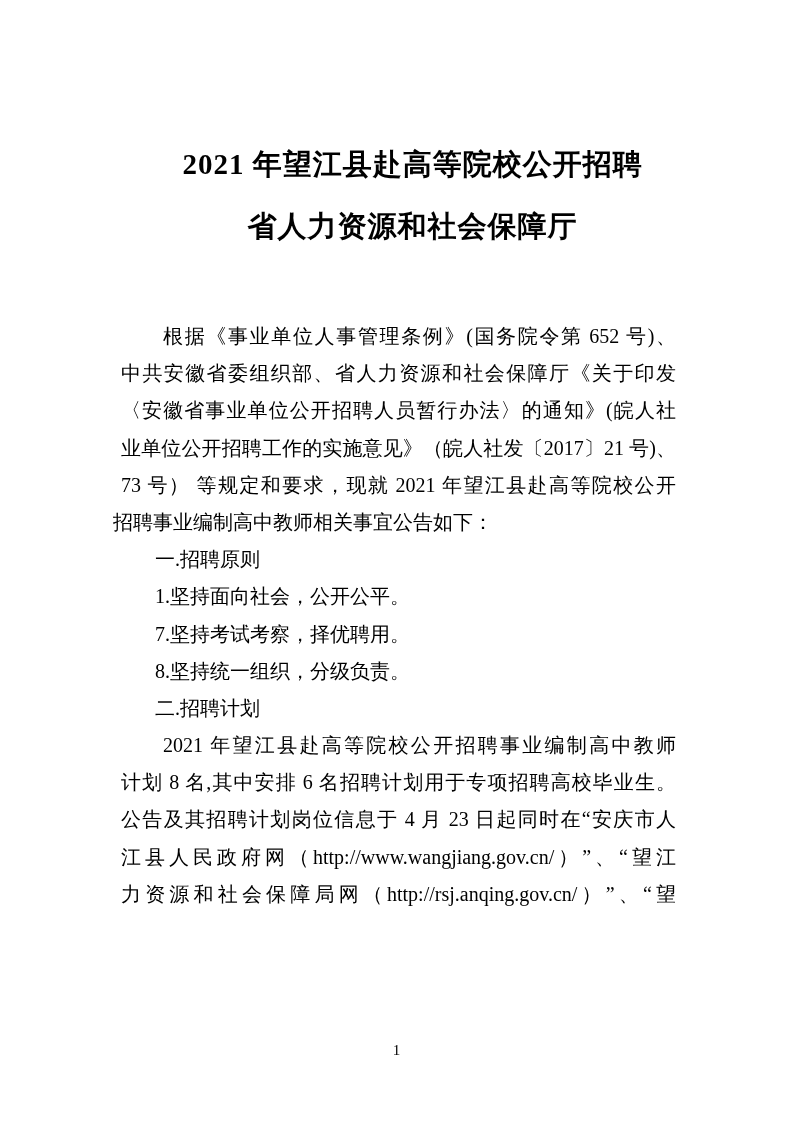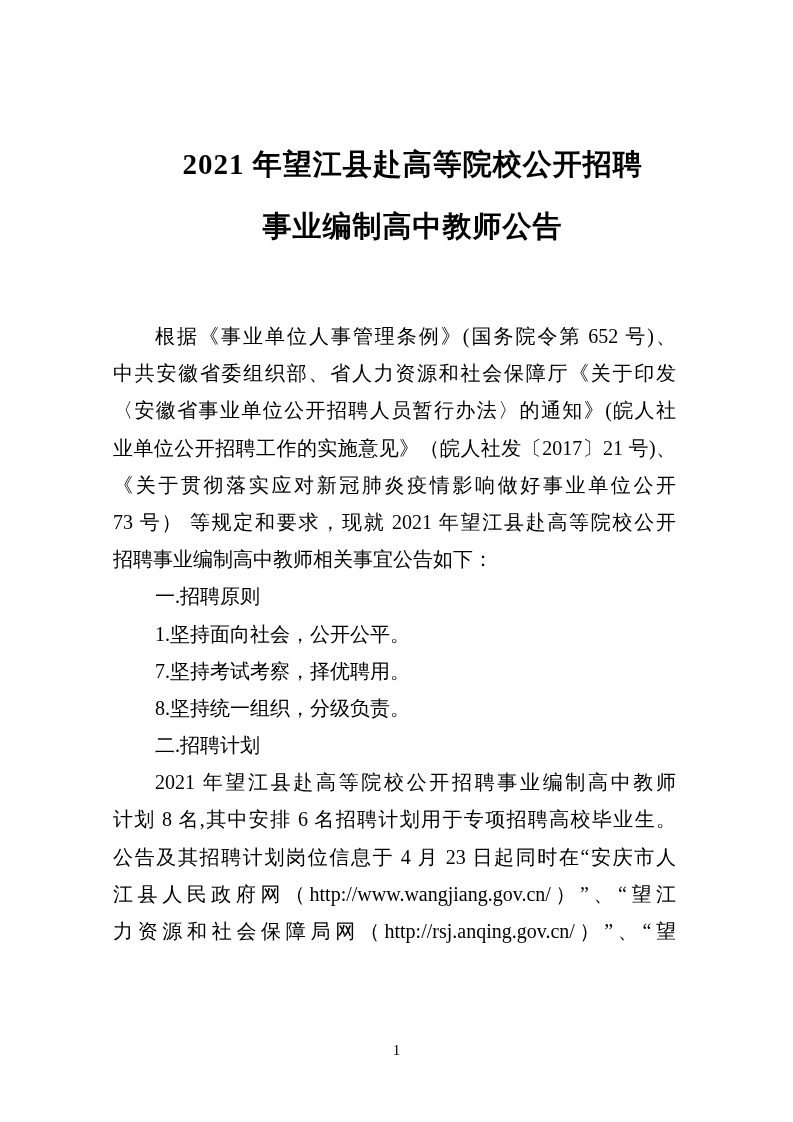--- a/index.html
+++ b/index.html
@@ -39,20 +39,21 @@
     width: 563px;
     font-size: 20px;
   }
   .line {
     height: 37.2px;
     line-height: 37.2px;
   }
   .just {
     text-align: justify;
     text-align-last: justify;
+    margin-left: 8px;
   }
   .indent {
     padding-left: 42px;
   }
   .bold {
     font-weight: normal;
   }
   .page-number {
     position: absolute;
     top: 1038px;
@@ -63,29 +64,28 @@
     line-height: 24px;
   }
 </style>
 </head>
 <body>
 
 <div class="page">
 
   <h1 class="title">
     <div class="title-line">2021 年望江县赴高等院校公开招聘</div>
-    <div class="title-line">事业编制高中教师公告</div>
+    <div class="title-line">省人力资源和社会保障厅</div>
   </h1>
 
   <div class="body-text">
     <div class="line indent just">根据《事业单位人事管理条例》(国务院令第 652 号)、</div>
     <div class="line just">中共安徽省委组织部、省人力资源和社会保障厅《关于印发</div>
     <div class="line just">〈安徽省事业单位公开招聘人员暂行办法〉的通知》(皖人社</div>
     <div class="line just">业单位公开招聘工作的实施意见》（皖人社发〔2017〕21 号)、</div>
-    <div class="line just">《关于贯彻落实应对新冠肺炎疫情影响做好事业单位公开</div>
     <div class="line just">73 号） 等规定和要求，现就 2021 年望江县赴高等院校公开</div>
     <div class="line">招聘事业编制高中教师相关事宜公告如下：</div>
     <div class="line indent bold">一.招聘原则</div>
     <div class="line indent">1.坚持面向社会，公开公平。</div>
     <div class="line indent">7.坚持考试考察，择优聘用。</div>
     <div class="line indent">8.坚持统一组织，分级负责。</div>
     <div class="line indent bold">二.招聘计划</div>
     <div class="line indent just">2021 年望江县赴高等院校公开招聘事业编制高中教师</div>
     <div class="line just">计划 8 名,其中安排 6 名招聘计划用于专项招聘高校毕业生。</div>
     <div class="line just">公告及其招聘计划岗位信息于 4 月 23 日起同时在“安庆市人</div>

